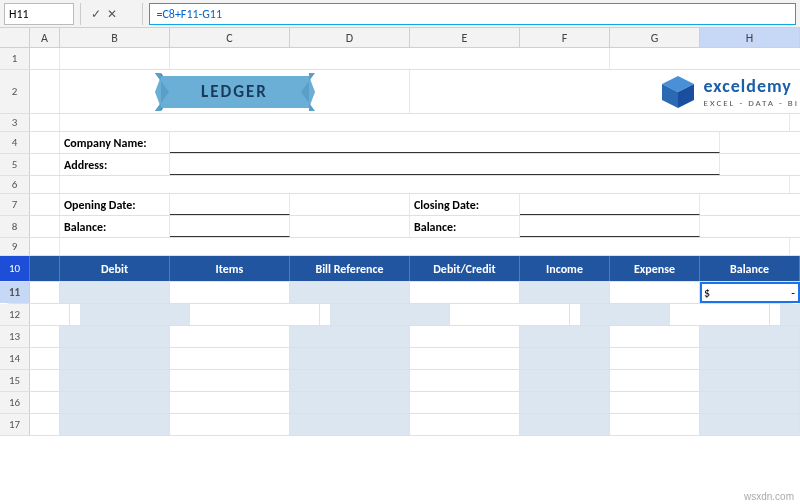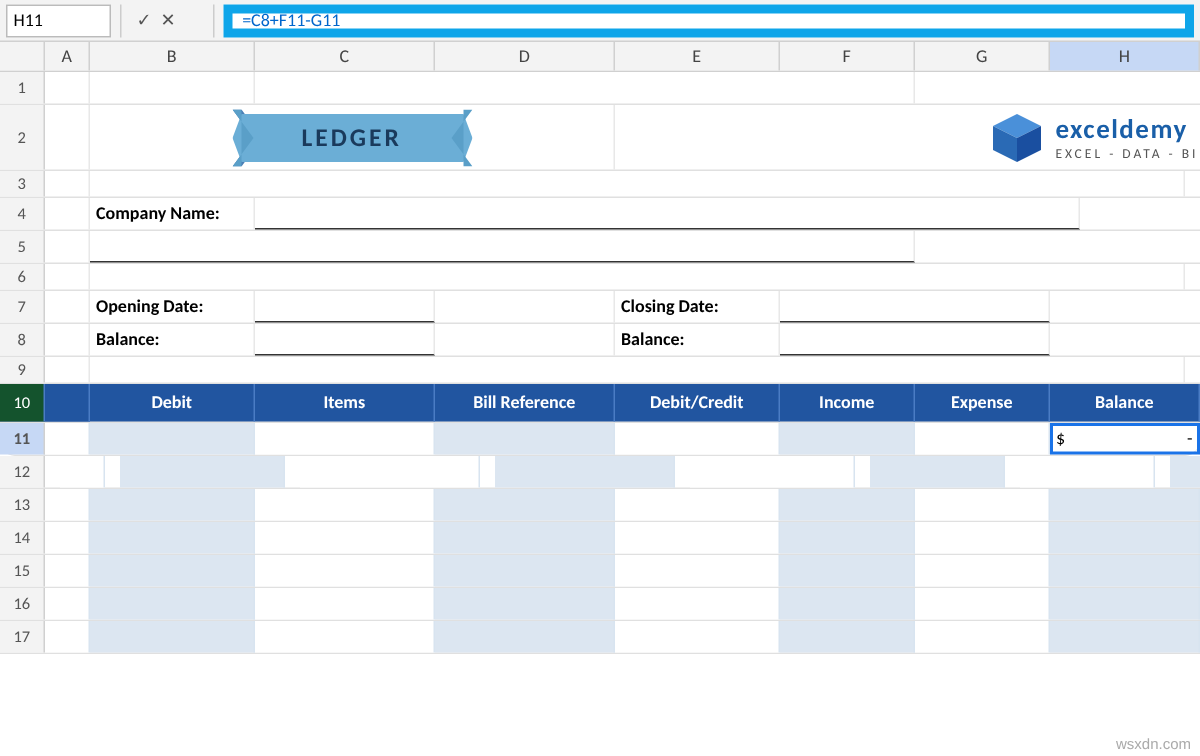--- a/index.html
+++ b/index.html
@@ -42,21 +42,21 @@
       display: flex;
       align-items: center;
       gap: 6px;
       font-size: 12px;
       color: #555;
       padding: 0 4px;
     }
     .formula-input {
       flex: 1;
       height: 22px;
-      border: 6px solid #0ea5e9;
+      border: 1px solid #0ea5e9;
       background: #fff;
       font-size: 12px;
       padding: 2px 6px;
       display: flex;
       align-items: center;
       color: #000;
     }
 
     
     .col-headers {
@@ -287,20 +287,23 @@
     <div class="cell col-b">
       <span class="company-label">Company Name:</span>
     </div>
     <div class="cell" style="width:550px;min-width:550px;border-bottom:1px solid #333;">
     </div>
   </div>
 
   <div class="grid-row" style="min-height:22px;">
     <div class="row-num">5</div>
     <div class="cell col-a"></div>
+    <div class="cell col-b">
+      <span class="company-label">Address:</span>
+    </div>
     <div class="cell" style="width:550px;min-width:550px;border-bottom:1px solid #333;">
     </div>
   </div>
 
   <div class="grid-row" style="min-height:18px;">
     <div class="row-num">6</div>
     <div class="cell col-a"></div>
     <div class="cell" style="width:730px;min-width:730px;"></div>
   </div>
 
@@ -332,21 +335,21 @@
     <div class="cell" style="width:180px;min-width:180px;border-bottom:1px solid #333;"></div>
   </div>
 
   <div class="grid-row" style="min-height:18px;">
     <div class="row-num">9</div>
     <div class="cell col-a"></div>
     <div class="cell" style="width:730px;min-width:730px;"></div>
   </div>
 
   <div class="grid-row table-header-row" style="min-height:26px;">
-    <div class="row-num" style="background:#14532d;color:#fff;border-color:#4a7cc4;">10</div>
+    <div class="row-num" style="background:#1d4ed8;color:#fff;border-color:#4a7cc4;">10</div>
     <div class="cell col-a table-header-cell" style="background:#2155a0;"></div>
     <div class="table-header-cell col-b">Debit</div>
     <div class="table-header-cell col-c">Items</div>
     <div class="table-header-cell col-d">Bill Reference</div>
     <div class="table-header-cell col-e">Debit/Credit</div>
     <div class="table-header-cell col-f">Income</div>
     <div class="table-header-cell col-g">Expense</div>
     <div class="table-header-cell col-h">Balance</div>
   </div>
 

